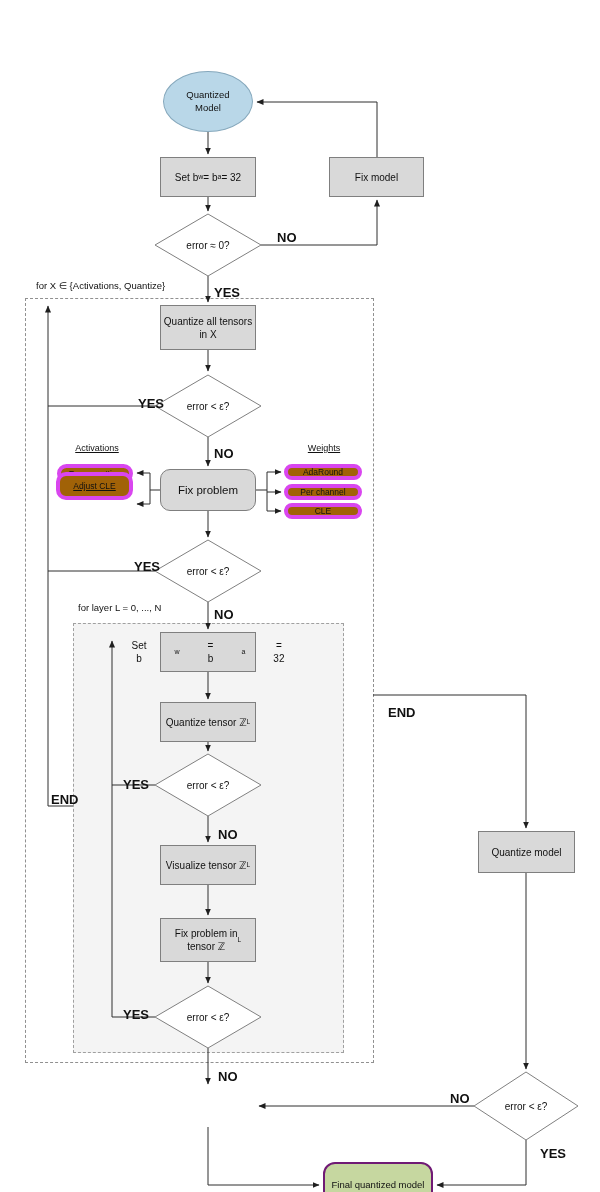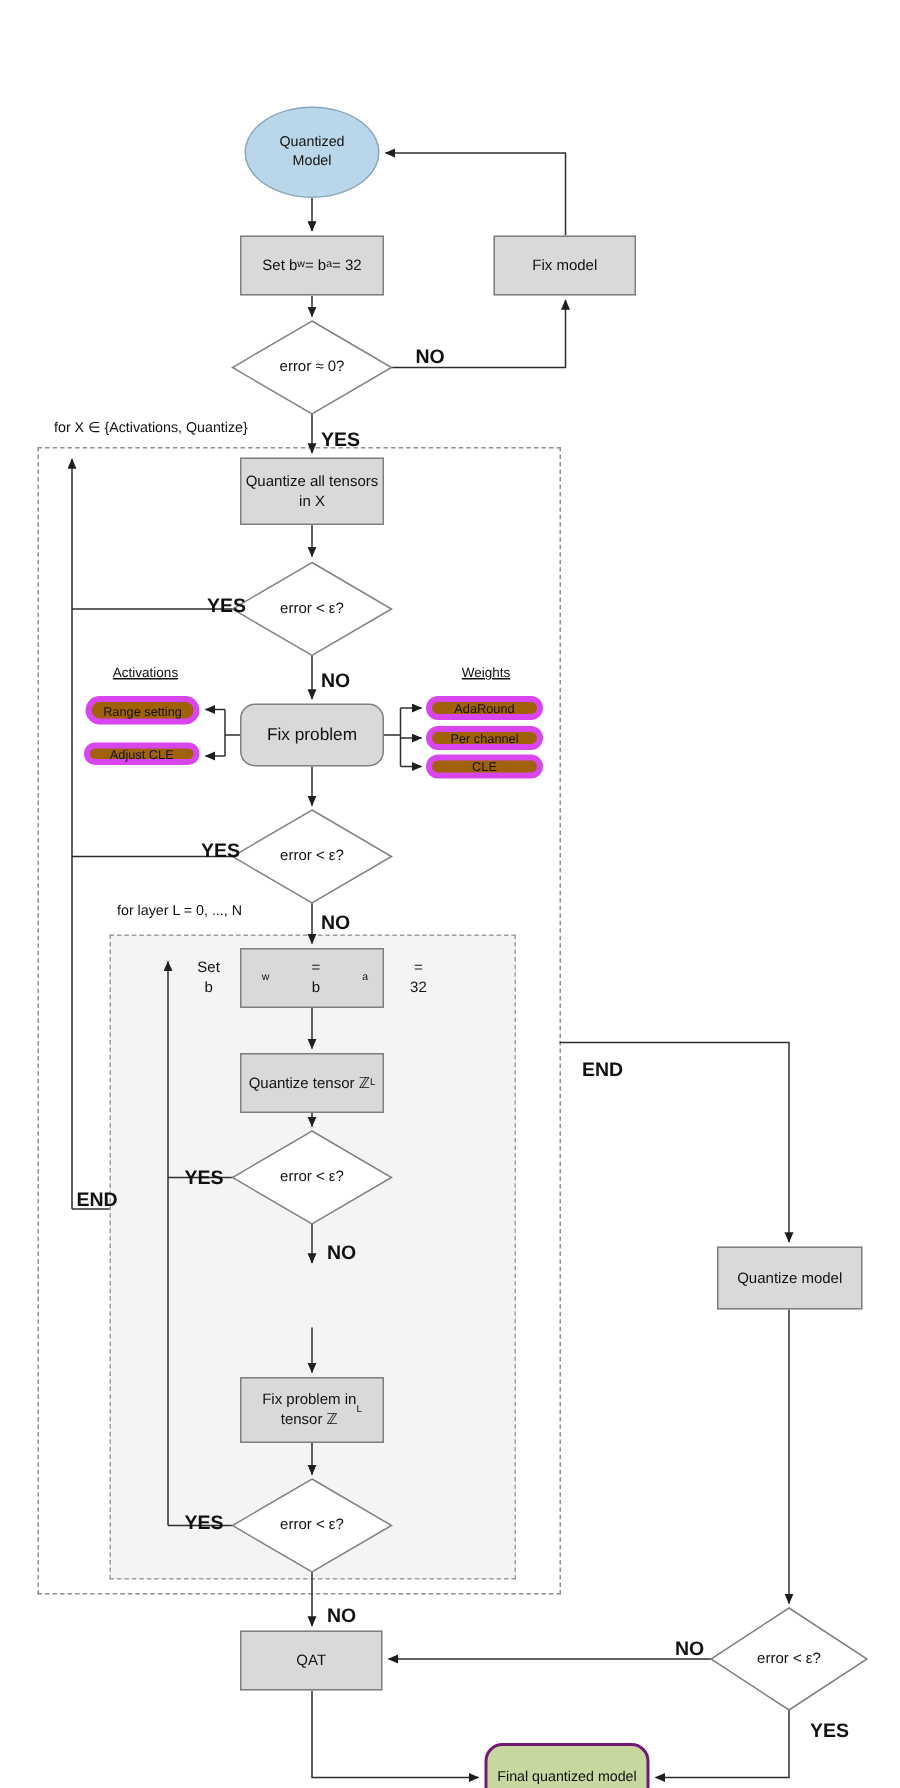--- a/index.html
+++ b/index.html
@@ -104,31 +104,31 @@
   <div class="node" style="left:329px;top:117px;width:95px;height:40px;">Fix model</div>
 
   <div class="node" style="left:160px;top:265px;width:96px;height:45px;">Quantize all tensors<br>in X</div>
 
   <div class="node" style="left:160px;top:429px;width:96px;height:42px;font-size:11.5px;border-radius:10px;">Fix problem</div>
 
   <div class="node" style="left:160px;top:592px;width:96px;height:40px;gap:28px;">Set b<sub>w</sub> = b<sub>a</sub> = 32</div>
 
   <div class="node" style="left:160px;top:662px;width:96px;height:40px;">Quantize tensor ℤ<sup>L</sup></div>
 
+  <div class="node" style="left:160px;top:805px;width:96px;height:40px;">Visualize tensor ℤ<sup>L</sup></div>
 
   <div class="node" style="left:160px;top:878px;width:96px;height:44px;">Fix problem in<br>tensor ℤ<sup>L</sup></div>
 
-  <div class="node" style="left:160px;top:1047px;width:95px;height:40px;">QAT</div>
 
   <div class="node" style="left:478px;top:791px;width:97px;height:42px;">Quantize model</div>
 
   <div class="node final" style="left:323px;top:1122px;width:110px;height:46px;">Final quantized model</div>
 
   <div class="pill" style="left:57px;top:424px;width:76px;height:19px;">Range setting</div>
-  <div class="pill" style="left:56px;top:455px;width:77px;height:15px;">Adjust CLE</div>
+  <div class="pill" style="left:56px;top:432px;width:77px;height:28px;text-decoration:underline;">Adjust CLE</div>
   <div class="pill" style="left:284px;top:424px;width:78px;height:16px;">AdaRound</div>
   <div class="pill" style="left:284px;top:444px;width:78px;height:16px;">Per channel</div>
   <div class="pill" style="left:284px;top:463px;width:78px;height:16px;">CLE</div>
 
   <div class="dtext" style="left:208px;top:205px;">error ≈ 0?</div>
   <div class="dtext" style="left:208px;top:366px;">error &lt; ε?</div>
   <div class="dtext" style="left:208px;top:531px;">error &lt; ε?</div>
   <div class="dtext" style="left:208px;top:745px;">error &lt; ε?</div>
   <div class="dtext" style="left:208px;top:977px;">error &lt; ε?</div>
   <div class="dtext" style="left:526px;top:1066px;">error &lt; ε?</div>

